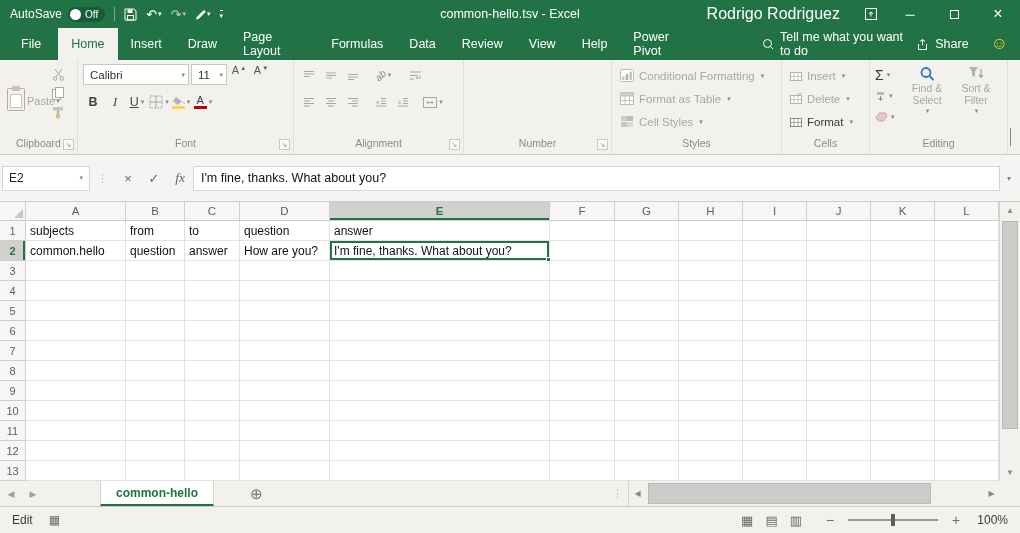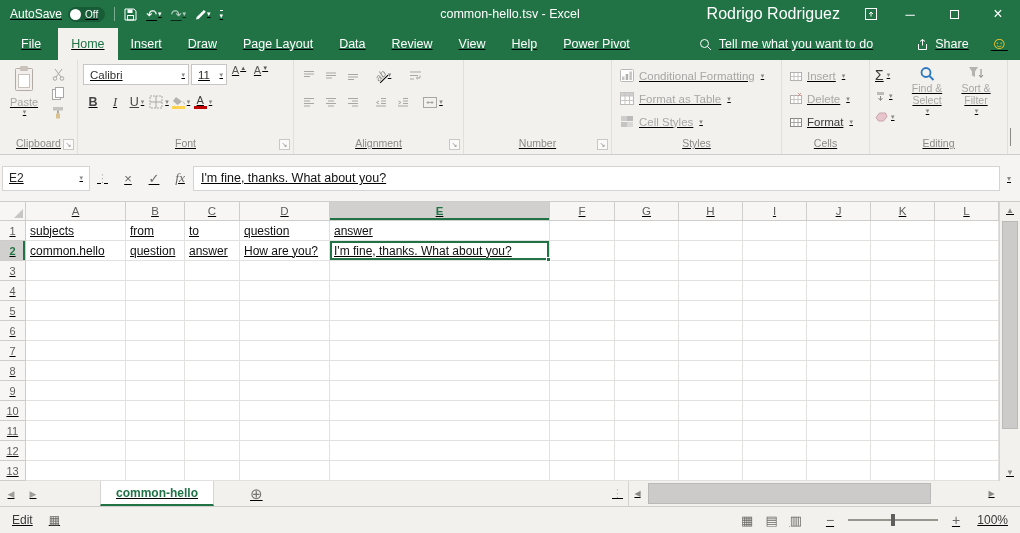--- a/index.html
+++ b/index.html
@@ -1,19 +1,19 @@
 <!DOCTYPE html>
 <html><head>
 <meta charset="utf-8">
 <style>
   * { box-sizing: border-box; margin: 0; padding: 0; }
   html,body { background:#e6e6e6; }
   .app {
     width:1020px; height:533px; position:relative; overflow:hidden;
-    font-family:"Liberation Sans", sans-serif; background:#fff;text-decoration:underline;
+    font-family:"Liberation Sans", sans-serif; background:#fff;
     -webkit-font-smoothing:antialiased;
   }
 
   
   .titlebar { height:28px; background:#217346; position:relative; display:flex; align-items:center; color:#fff; }
   .qat-left { display:flex; align-items:center; gap:9px; padding-left:10px; z-index:2; }
   .autosave { display:flex; align-items:center; gap:6px; font-size:12px; }
   .toggle { display:flex; align-items:center; gap:4px; background:#185c37; border-radius:8px; height:15px; padding:0 7px 0 2px; font-size:10px; }
   .knob { width:11px; height:11px; border-radius:50%; background:#fff; }
   .tb-sep { width:1px; height:14px; background:rgba(255,255,255,.4); }
@@ -169,20 +169,21 @@
       <span class="win-btn" style="font-size:16px;">×</span>
     </div>
   </div>
 
   <div class="tabrow">
     <span class="file-tab">File</span>
     <span class="rtab active">Home</span>
     <span class="rtab">Insert</span>
     <span class="rtab">Draw</span>
     <span class="rtab">Page Layout</span>
+    <span class="rtab">Formulas</span>
     <span class="rtab">Data</span>
     <span class="rtab">Review</span>
     <span class="rtab">View</span>
     <span class="rtab">Help</span>
     <span class="rtab">Power Pivot</span>
     <span class="tellme">
       <svg width="13" height="13">
           <circle cx="5.5" cy="5.5" r="4" fill="none" stroke="#fff"></circle>
           <path d="M8.5 8.5L12 12" stroke="#fff"></path>
         </svg>
@@ -196,21 +197,21 @@
         </svg>
       <span>Share</span>
     </span>
     <span class="smiley">☺</span>
   </div>
 
   <div class="ribbon">
 
     <div class="rg" style="width:78px;">
       <div style="display:flex;gap:5px;flex:1;">
-        <div style="display:flex;flex-direction:column;align-items:center;width:38px;padding-top:1px;">
+        <div style="display:flex;align-items:center;width:38px;padding-top:1px;">
           <span><svg width="22" height="27">
                 <rect x="2.5" y="3.5" width="17" height="22" rx="1" fill="#f2efec" stroke="#b3aca5"></rect>
                 <rect x="7" y="1" width="8" height="5" rx="1" fill="#c9c2ba"></rect>
                 <rect x="5.5" y="9.5" width="11" height="13" fill="#fff" stroke="#c9c2ba"></rect>
               </svg></span>
           <span class="dis" style="font-size:11px;">Paste</span>
           <span class="dd">▾</span>
         </div>
         <div style="display:flex;flex-direction:column;gap:4px;padding-top:3px;">
           <span class="ib" style="height:15px;">

